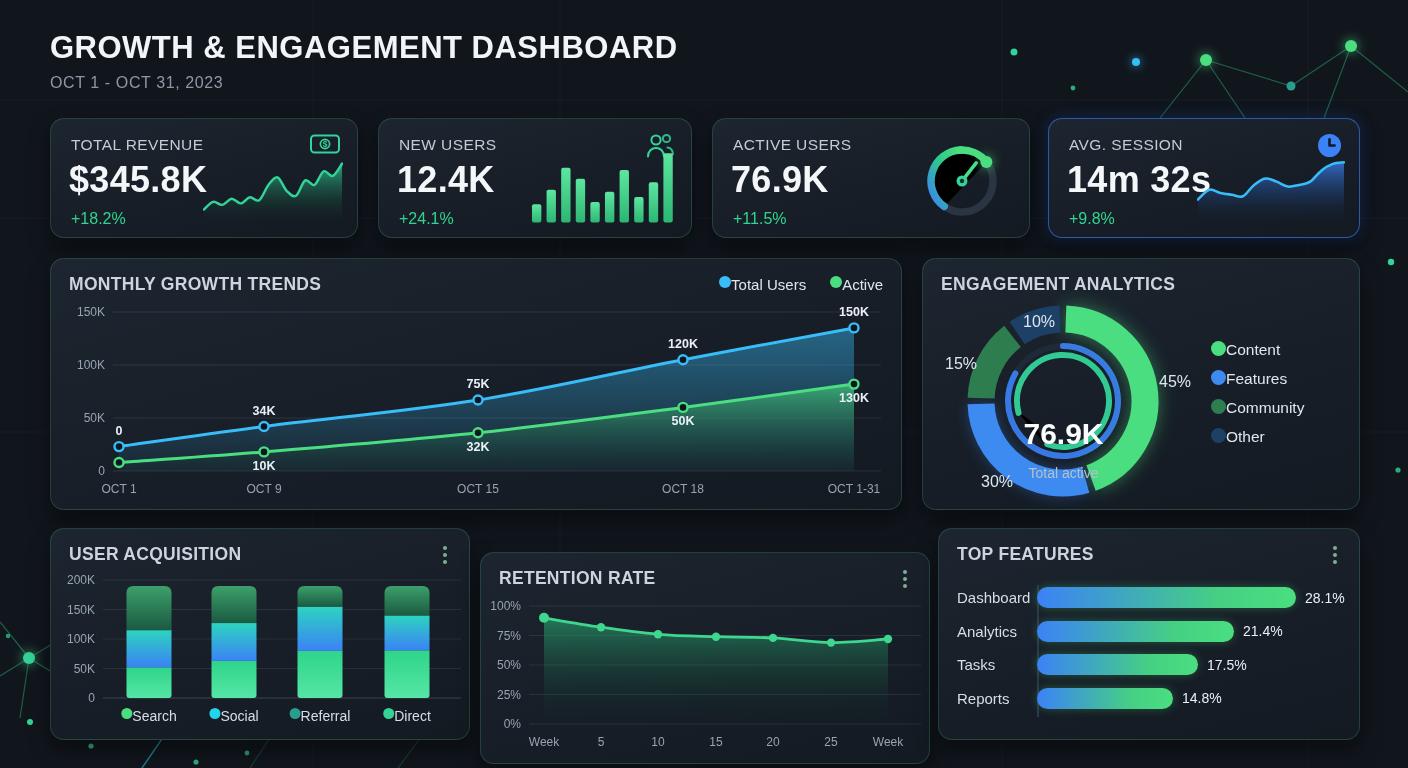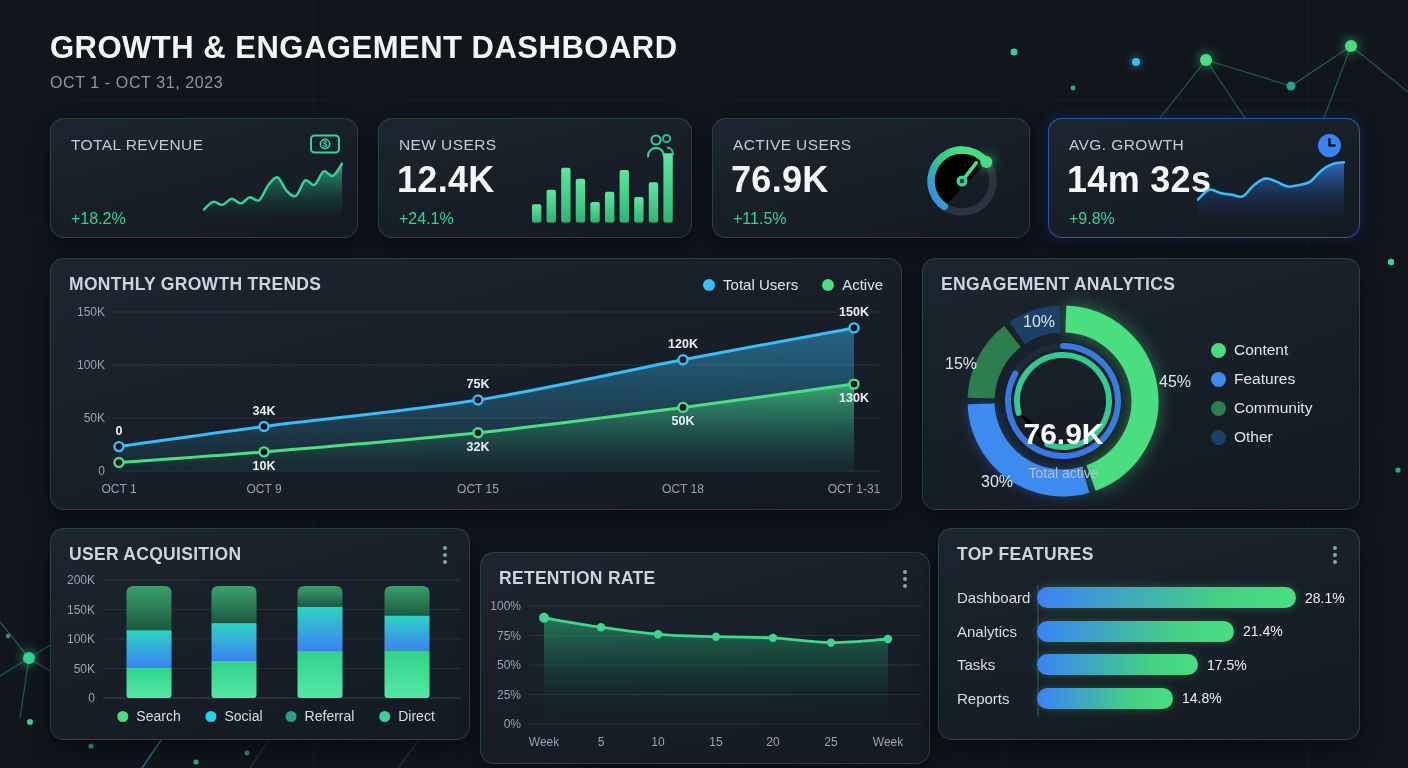--- a/index.html
+++ b/index.html
@@ -27,21 +27,21 @@
   .kpi-label{position:absolute;left:20px;top:17px;font-size:15.5px;font-weight:500;color:#c2cbd6;letter-spacing:.4px}
   .kpi-icon{position:absolute;right:16px;top:13px}
   .kpi-value{position:absolute;left:18px;top:40px;font-size:36px;font-weight:700;color:#f4f7fa;letter-spacing:.3px}
   .kpi-delta{position:absolute;left:20px;top:91px;font-size:16px;color:#30d48e}
   .kpi-spark{position:absolute;right:14px;bottom:10px;width:148px;height:82px}
   .kpi-gauge{position:absolute;right:20px;top:12px;width:94px;height:96px}
 
   .panel-title{position:absolute;left:18px;top:15px;font-size:17.5px;font-weight:600;color:#ccd5de;letter-spacing:.3px}
 
   .legend{position:absolute;right:18px;top:17px;display:flex;gap:24px;align-items:center}
-  .legend-item{display:flex;gap:8px;align-items:center;font-size:15px;color:#dfe7ee;cursor:pointer}
+  .legend-item{display:flex;align-items:flex-start;font-size:15px;color:#dfe7ee;cursor:pointer}
   .ldot{width:12px;height:12px;border-radius:50%}
   .ldot-blue{background:#38bdf8}
   .ldot-green{background:#4ade80}
 
   .kebab{position:absolute;right:14px;top:14px;width:20px;height:24px;display:flex;flex-direction:column;align-items:center;justify-content:center;gap:3px;cursor:pointer}
   .kebab span{width:4px;height:4px;border-radius:50%;background:#8ec8a8;opacity:.85}
 
   .eng-legend{position:absolute;left:288px;top:82px;display:flex;flex-direction:column;gap:11px}
   .eng-legend .legend-item{font-size:15.5px}
   .eng-legend .ldot{width:15px;height:15px}
@@ -120,20 +120,21 @@
 
 <div class="panel" style="left:50px;top:118px;width:306px;height:118px">
   <div class="kpi-label">TOTAL REVENUE</div>
   <span class="kpi-icon">
     <svg width="32" height="24" viewBox="0 0 32 24">
         <rect x="2" y="3.5" width="28" height="17" rx="3.5" fill="none" stroke="#34d399" stroke-width="2"></rect>
         <circle cx="16" cy="12" r="4.6" fill="none" stroke="#34d399" stroke-width="1.7"></circle>
         <text x="16" y="15" text-anchor="middle" font-size="8.5" fill="#34d399" font-weight="bold">$</text>
       </svg>
   </span>
+  <div class="kpi-value">$345.8K</div>
   <div class="kpi-delta">+18.2%</div>
   <div class="kpi-spark" style="width:140px"><svg viewBox="0 0 150 82" width="100%" height="100%">
         <defs>
           <linearGradient id="spg" x1="0" y1="0" x2="0" y2="1">
             <stop offset="0%" stop-color="#34d399" stop-opacity="0.75"></stop>
             <stop offset="100%" stop-color="#0c2b22" stop-opacity="0.06"></stop>
           </linearGradient>
         </defs>
         <path d="M1,66.2C2.7,64.8 7.6,58.8 10.9,58C14.2,57.2 17.4,61.8 20.7,61.2C24.0,60.7 27.3,55.0 30.6,54.7C33.9,54.4 37.2,59.9 40.5,59.6C43.8,59.3 47.0,53.5 50.3,53C53.6,52.5 56.9,58.5 60.2,56.3C63.5,54.1 66.8,44.0 70.1,39.9C73.4,35.8 76.6,30.6 79.9,31.7C83.2,32.8 86.5,43.2 89.8,46.5C93.1,49.8 96.4,53.3 99.7,51.4C103.0,49.5 106.2,36.9 109.5,35C112.8,33.1 116.1,41.5 119.4,39.9C122.7,38.3 126.0,26.8 129.3,25.2C132.6,23.6 135.8,31.5 139.1,30.1C142.4,28.7 147.3,19.2 149,17 L149,78 L1,78 Z" fill="url(#spg)" stroke="none"></path>
         <path d="M1,66.2C2.7,64.8 7.6,58.8 10.9,58C14.2,57.2 17.4,61.8 20.7,61.2C24.0,60.7 27.3,55.0 30.6,54.7C33.9,54.4 37.2,59.9 40.5,59.6C43.8,59.3 47.0,53.5 50.3,53C53.6,52.5 56.9,58.5 60.2,56.3C63.5,54.1 66.8,44.0 70.1,39.9C73.4,35.8 76.6,30.6 79.9,31.7C83.2,32.8 86.5,43.2 89.8,46.5C93.1,49.8 96.4,53.3 99.7,51.4C103.0,49.5 106.2,36.9 109.5,35C112.8,33.1 116.1,41.5 119.4,39.9C122.7,38.3 126.0,26.8 129.3,25.2C132.6,23.6 135.8,31.5 139.1,30.1C142.4,28.7 147.3,19.2 149,17" fill="none" stroke="#34d399" stroke-width="2.6" stroke-linecap="round"></path>
@@ -189,21 +190,21 @@
         <path d="M29.22 75.39 A31 31 0 0 1 45.92 19.02" stroke="url(#gg)" stroke-width="7.5" fill="none" stroke-linecap="round"></path>
         <path d="M44.30 19.12 A31 31 0 0 1 71.43 30.91" stroke="#4ade80" stroke-width="7.5" fill="none" stroke-linecap="round"></path>
         <circle cx="71.4" cy="30.9" r="6" fill="#4ade80" class="glow-dot"></circle>
         <line x1="47" y1="50" x2="61.2" y2="31.9" stroke="#49de8d" stroke-width="3.6" stroke-linecap="round"></line>
         <circle cx="47" cy="50" r="5.5" fill="#34d399"></circle>
         <circle cx="47" cy="50" r="2.2" fill="#123325"></circle>
       </svg></div>
 </div>
 
 <div class="panel kpi-blue" style="left:1048px;top:118px;width:310px;height:118px">
-  <div class="kpi-label">AVG. GROWTH</div>
+  <div class="kpi-label">AVG. SESSION</div>
   <span class="kpi-icon">
     <svg width="27" height="27" viewBox="0 0 27 27">
         <circle cx="13.5" cy="13.5" r="11.5" fill="#3b82f6"></circle>
         <path d="M13.5,7.2 V13.5 H18.6" stroke="#10192a" stroke-width="2.6" fill="none" stroke-linecap="round" stroke-linejoin="round"></path>
       </svg>
   </span>
   <div class="kpi-value">14m 32s</div>
   <div class="kpi-delta">+9.8%</div>
   <div class="kpi-spark"><svg viewBox="0 0 150 82" width="100%" height="100%">
         <defs>

